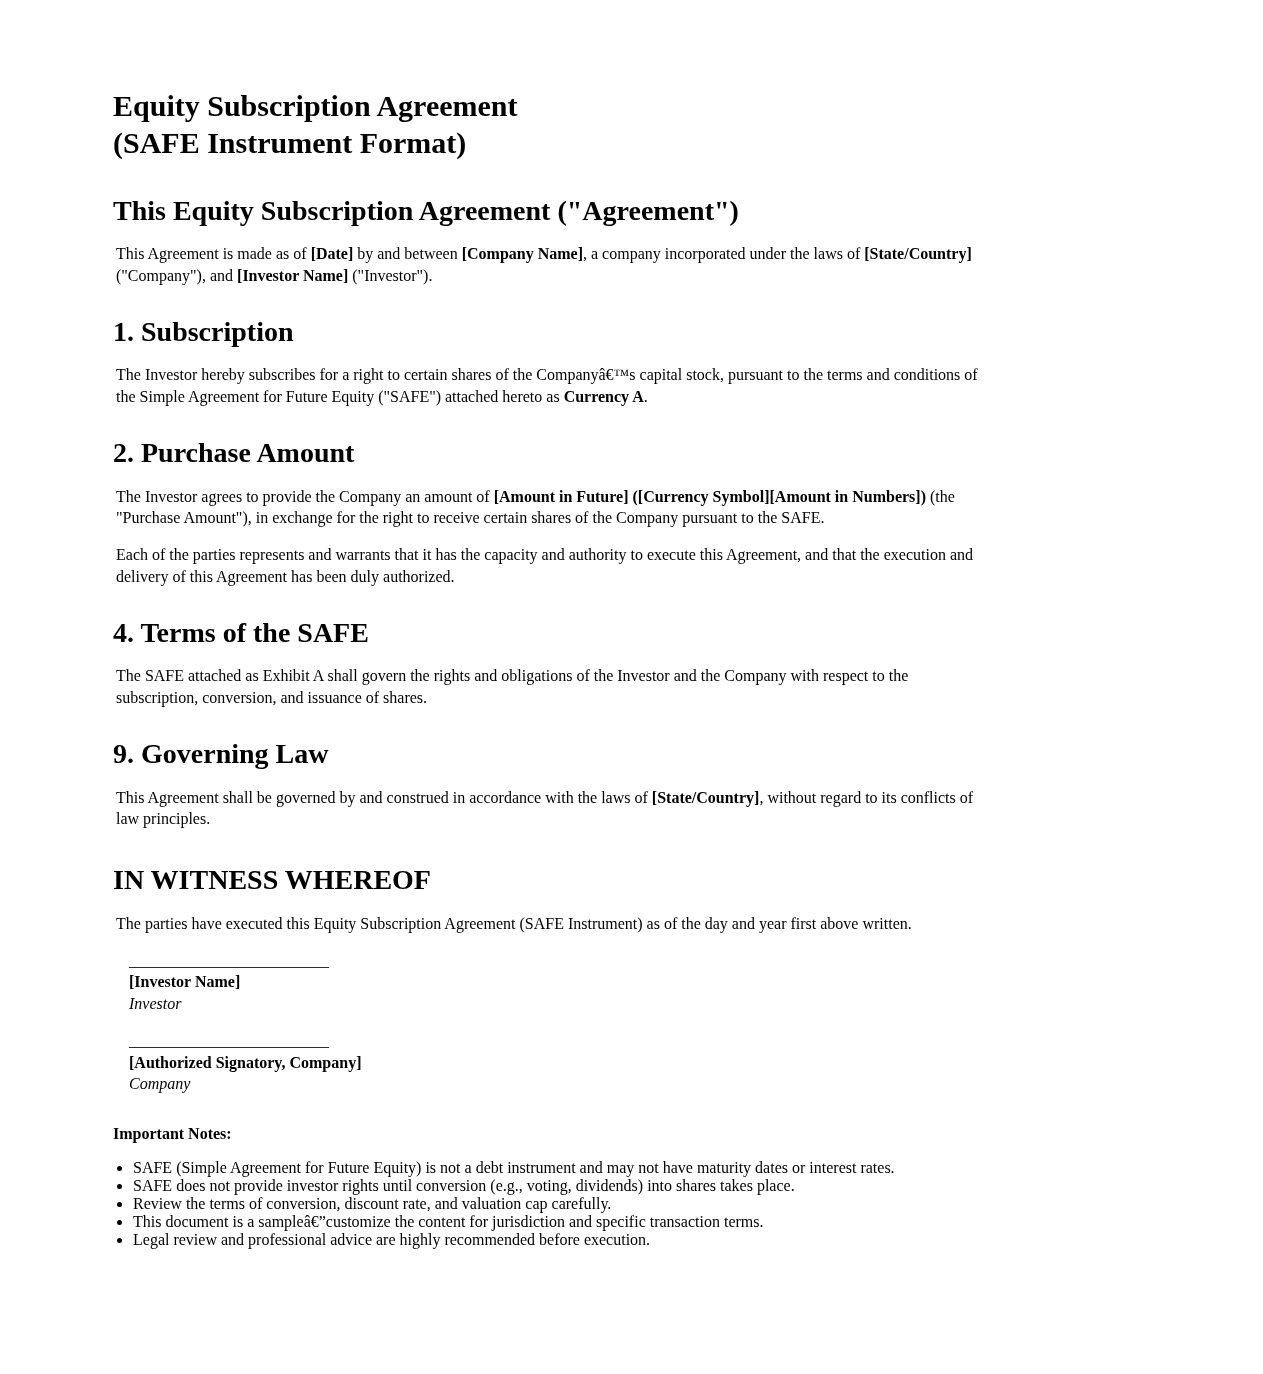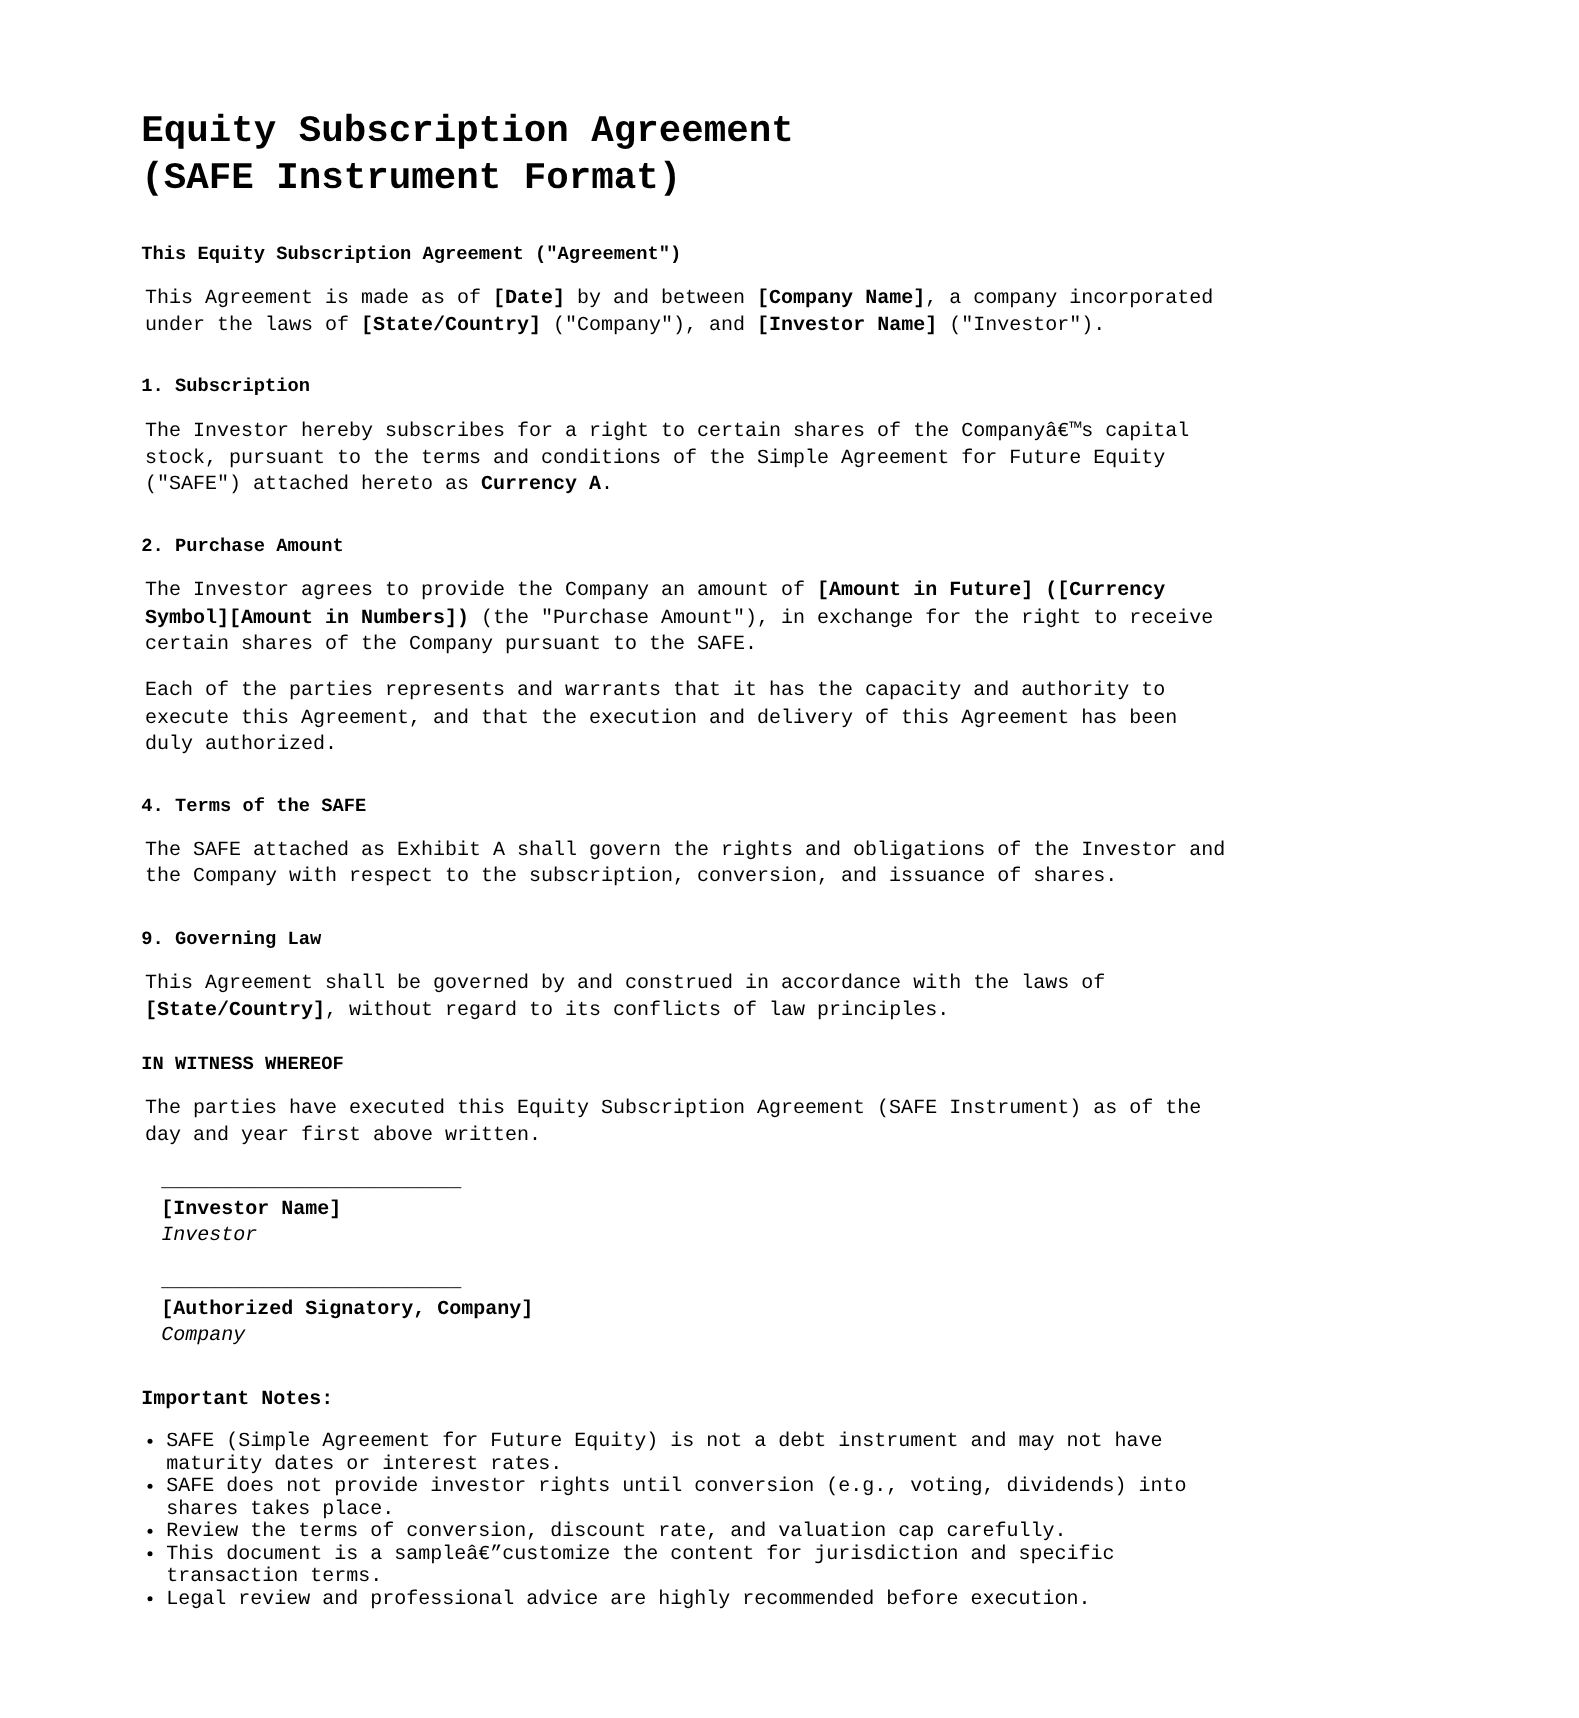--- a/index.html
+++ b/index.html
@@ -3,26 +3,26 @@
 <meta charset="utf-8">
 <style>
   html,body{margin:0;padding:0;background:#ffffff;}
   .page{
     width:1104px;
     min-height:1374px;
     box-sizing:border-box;
     padding:88px 113px 60px 113px;
     background:#ffffff;
     color:#000000;
-    font-family:Liberation Mono, monospace;
+    font-family:Liberation Serif, serif;
     font-size:16px;
   }
   h1{font-size:30px;line-height:1.22;margin:0 0 34px 0;font-weight:bold;}
-  h2{font-size:15px;line-height:1.15;margin:30px 0 13px 0;font-weight:bold;}
-  h2.witness{margin-top:24px;}
+  h2{font-size:28px;line-height:1.15;margin:30px 0 13px 0;font-weight:bold;}
+  h2.witness{margin-top:35px;}
   h3{font-size:16px;line-height:1.15;margin:30px 0 13px 0;font-weight:bold;}
   p{margin:16px 3px;line-height:1.34;}
   strong{font-weight:bold;}
   em{font-style:italic;text-align:center;}
   .signatures{margin:16px 0;line-height:1.34;}
   .sig-block{margin:16px;}
   .sig-line{letter-spacing:0;}
   ul{margin:16px 0;padding-left:20px;}
   li{line-height:normal;margin:0;}
 </style>

